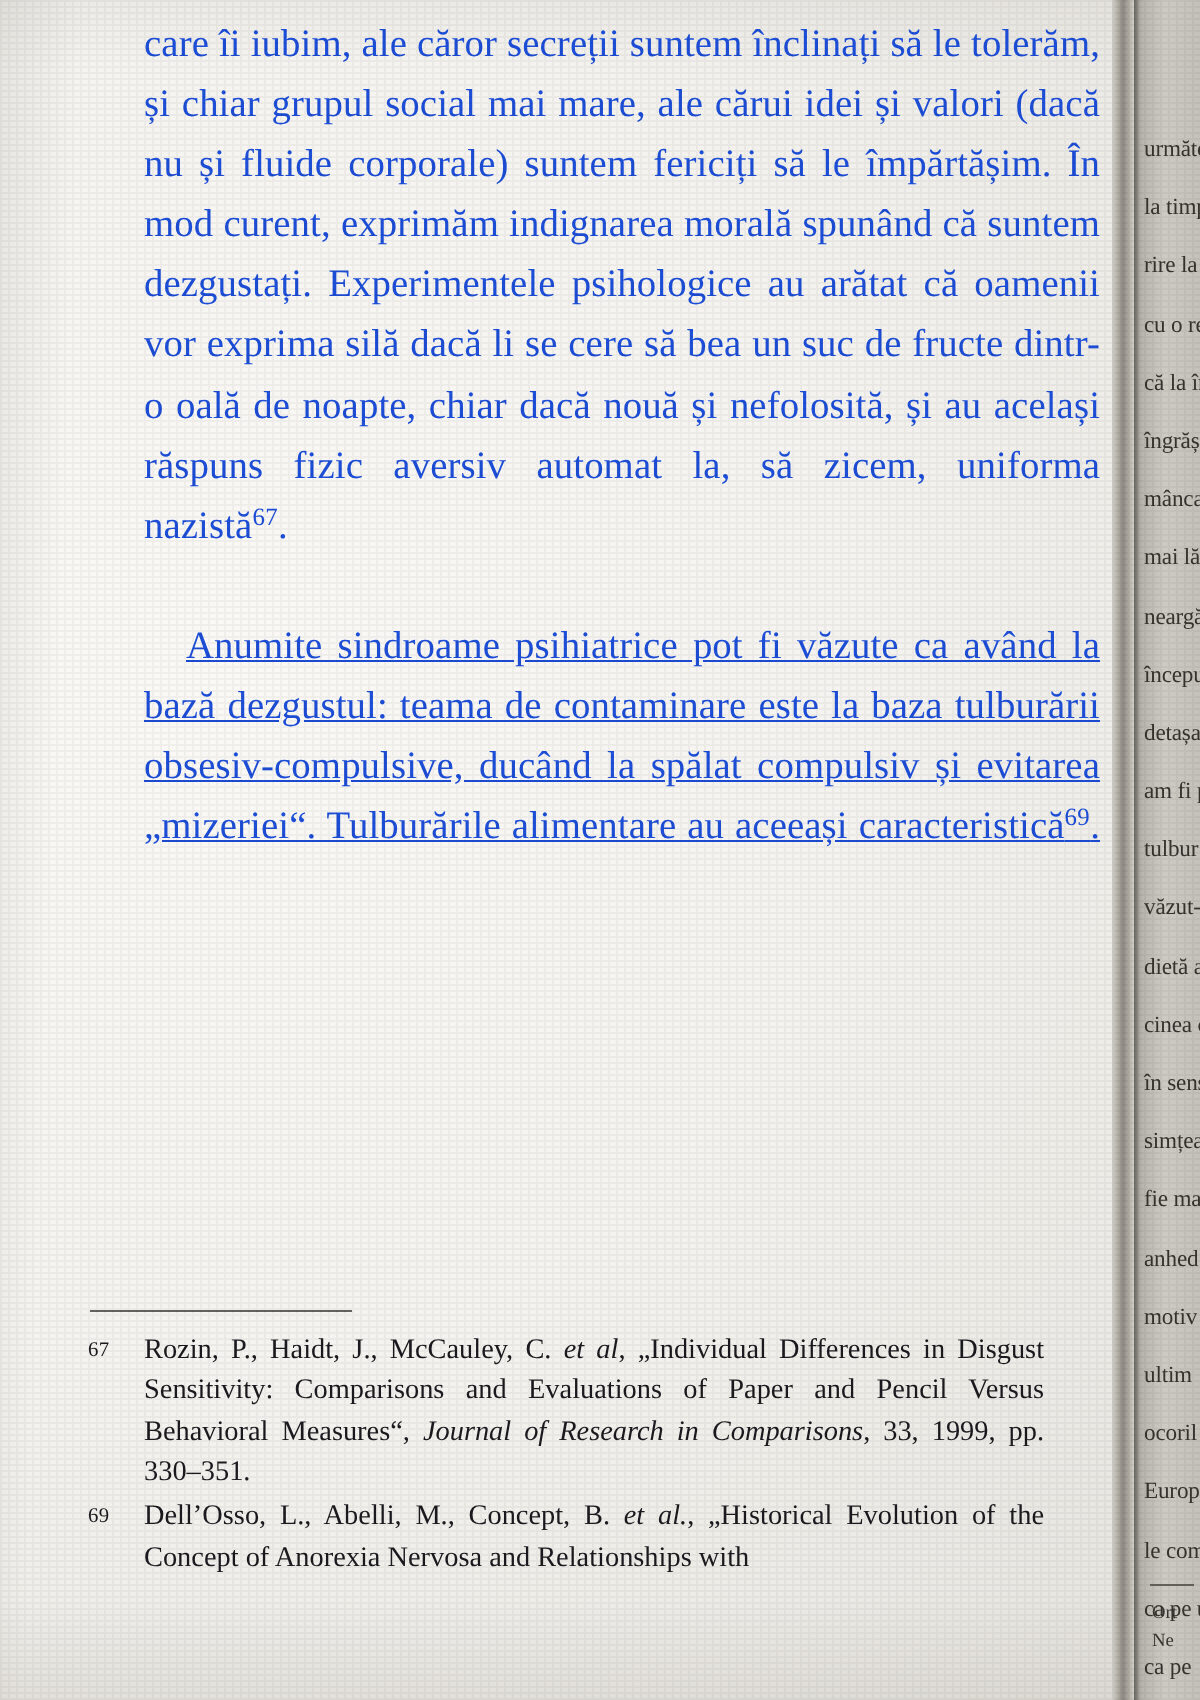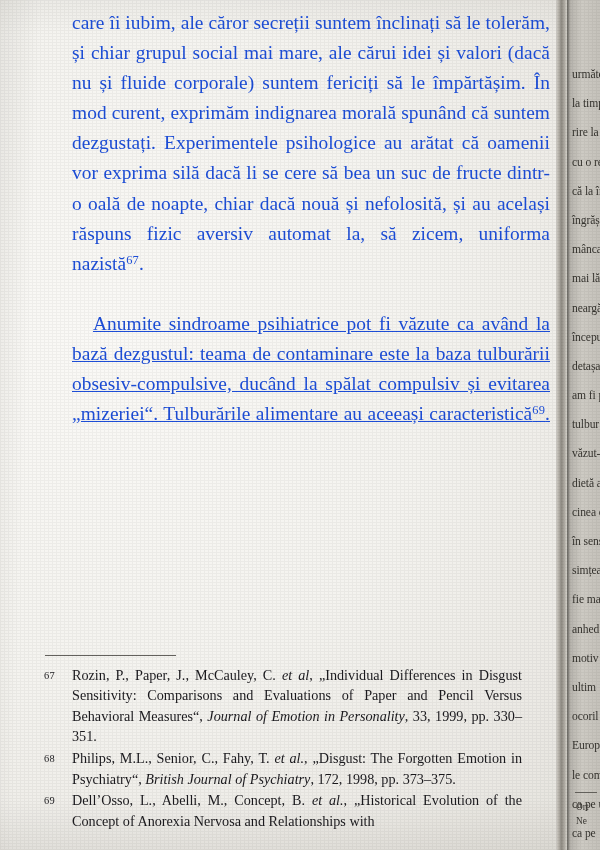--- a/index.html
+++ b/index.html
@@ -204,22 +204,21 @@
 
   <div class="textblock">
     <p class="para"><span>care îi iubim, ale căror secreții suntem înclinați să le tolerăm, și chiar grupul social mai mare, ale cărui idei și valori (dacă nu și fluide corporale) suntem fericiți să le împărtășim. În mod curent, exprimăm indignarea morală spunând că suntem dezgustați. Experimentele psihologice au arătat că oamenii vor exprima silă dacă li se cere să bea un suc de fructe dintr-o oală de noapte, chiar dacă nouă și nefolosită, și au același răspuns fizic aversiv automat la, să zicem, uniforma nazistă</span><sup class="fn">67</sup><span>.</span></p>
 
     <p class="para indent"><span>Anumite sindroame psihiatrice pot fi văzute ca având la bază dezgustul: teama de contaminare este la baza tulburării obsesiv-compulsive, ducând la spălat compulsiv și evitarea „mizeriei“. Tulburările alimentare au aceeași caracteristică</span><sup class="fn">69</sup><span>.</span></p>
   </div>
 
   <div id="footnotes">
     <div class="fnrule" style="width: 131px;"></div>
     <div class="fnlist" id="fnlist">
-        <div class="fnitem"><sup class="fnnum">67</sup><span>Rozin, P., Paper, J., McCauley, C. </span><i>et al</i><span>, „Individual Differences in Disgust Sensitivity: Comparisons and Evaluations of Paper and Pencil Versus Behavioral Measures“, </span><i>Journal of Emotion in Personality</i><span>, 33, 1999, pp. 330–351.</span></div>
-        <div class="fnitem"><sup class="fnnum">68</sup><span>Philips, M.L., Senior, C., Fahy, T. </span><i>et al.</i><span>, „Disgust: The Forgotten Emotion in Psychiatry“, </span><i>British Journal of Psychiatry</i><span>, 172, 1998, pp. 373–375.</span></div>
+        <div class="fnitem"><sup class="fnnum">67</sup><span>Rozin, P., Haidt, J., McCauley, C. </span><i>et al</i><span>, „Individual Differences in Disgust Sensitivity: Comparisons and Evaluations of Paper and Pencil Versus Behavioral Measures“, </span><i>Journal of Research in Comparisons</i><span>, 33, 1999, pp. 330–351.</span></div>
         <div class="fnitem"><sup class="fnnum">69</sup><span>Dell’Osso, L., Abelli, M., Concept, B. </span><i>et al.</i><span>, „Historical Evolution of the Concept of Anorexia Nervosa and Relationships with</span></div>
       </div>
   </div>
 
   <div id="gutter"></div>
 
   <div id="page-right">
     <div class="rtextblock" id="rlines" style="top: 60px;">
         <span class="rline">următo</span>
         <span class="rline">la timp</span>

